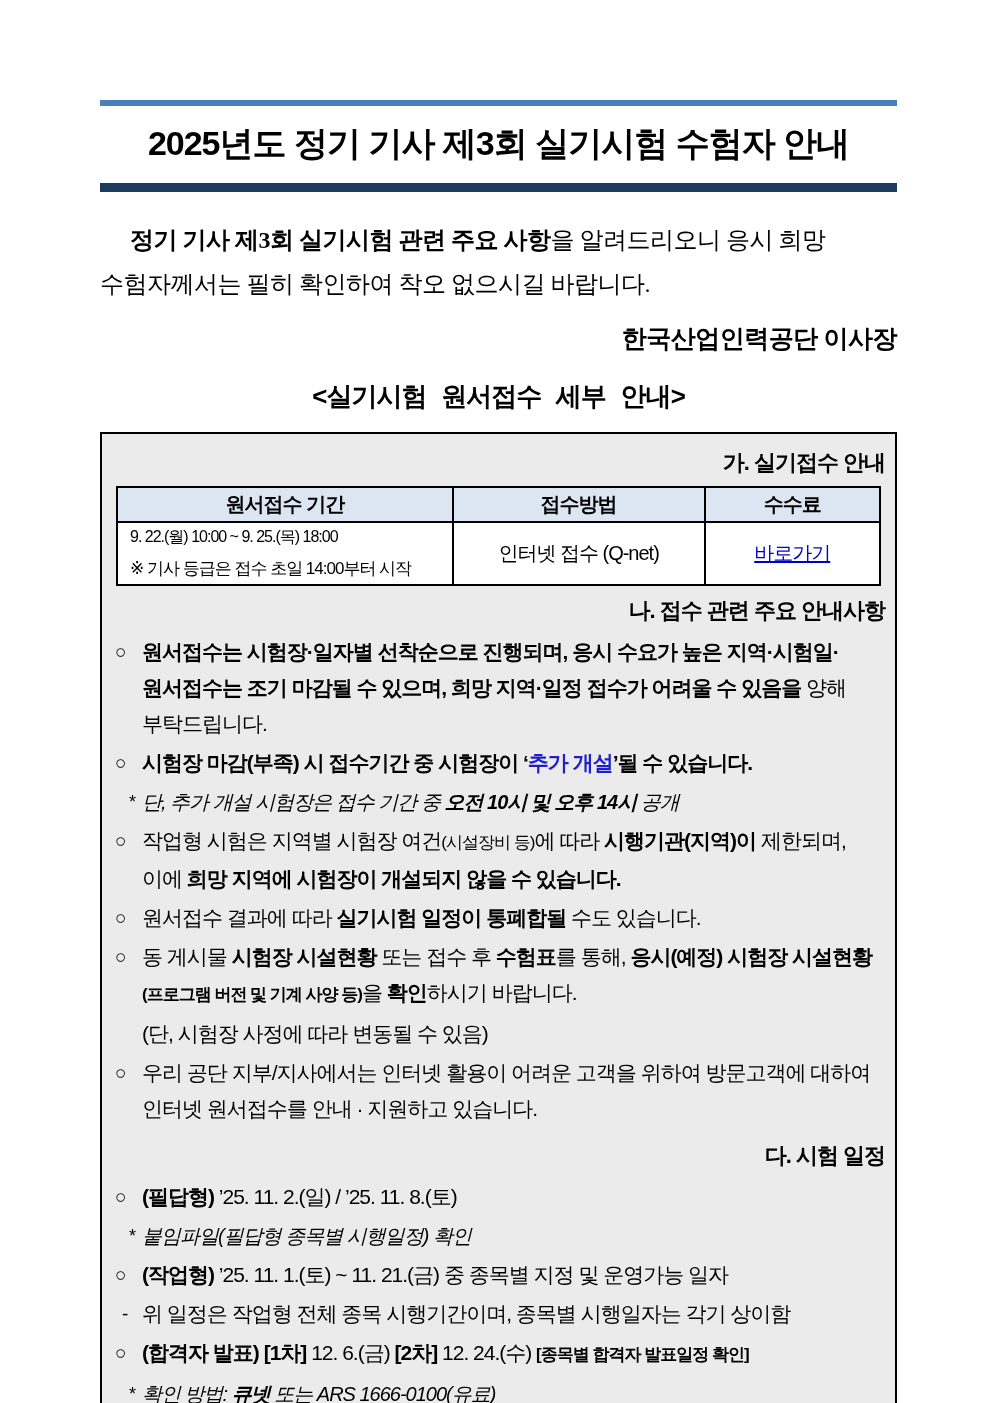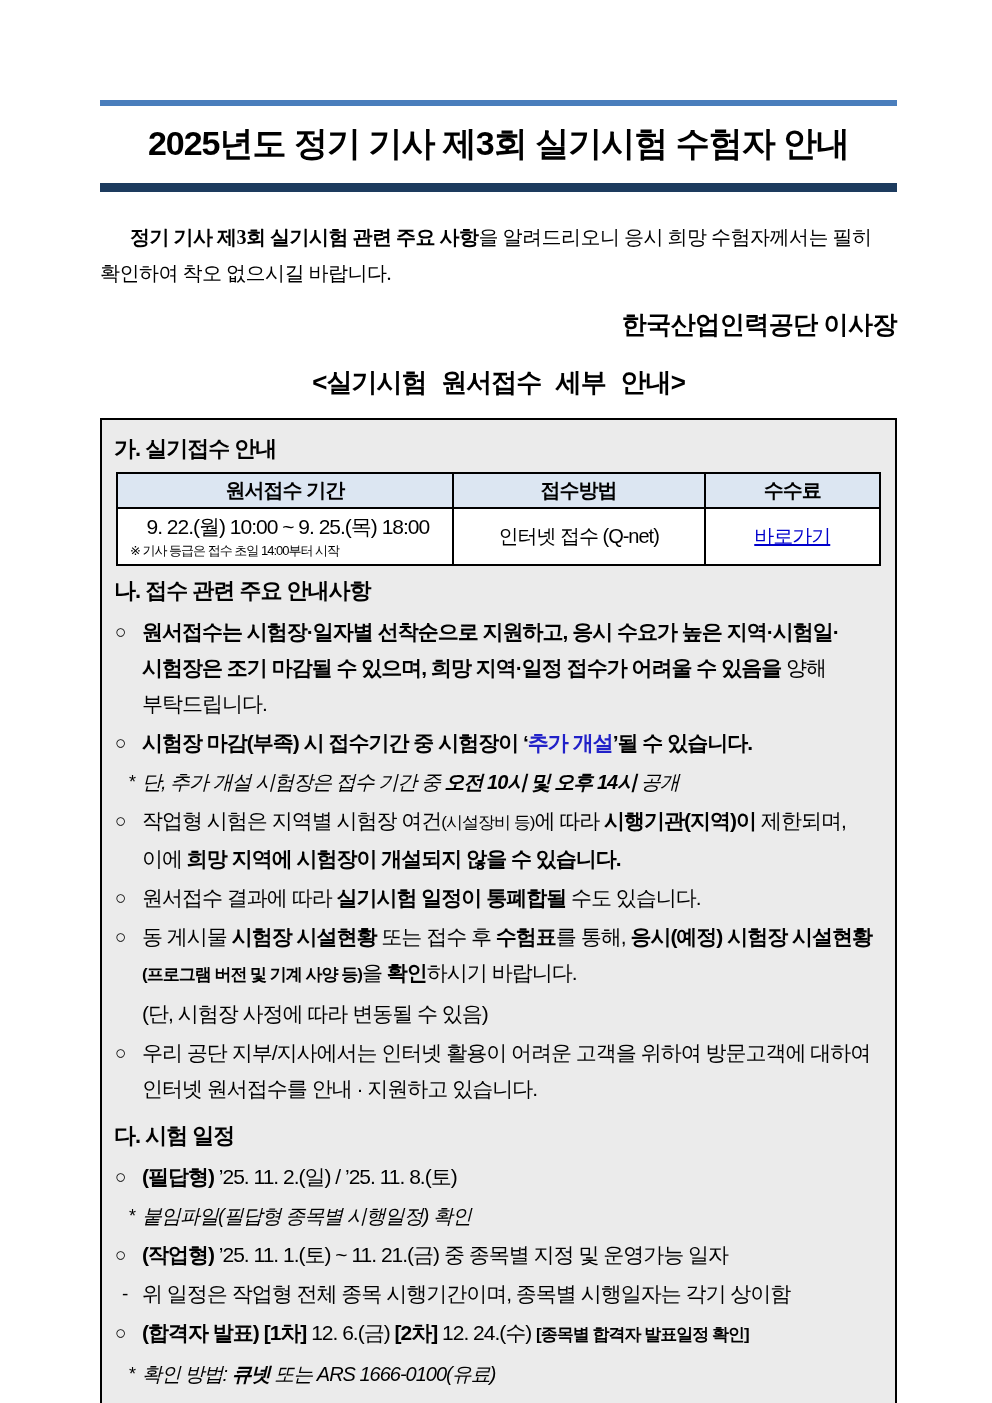--- a/index.html
+++ b/index.html
@@ -16,21 +16,21 @@
   .rule-bottom{height:9px;background:#1d3b5e;}
   .doc-title{
     text-align:center;font-size:34px;font-weight:bold;
     letter-spacing:-1px;
     padding:15px 0 16px 0;margin:0;
     font-family:"Liberation Sans","DejaVu Sans",sans-serif;
   }
   .intro{
     margin:27px 0 0 0;
     font-family:"Liberation Serif","DejaVu Serif",serif;
-    font-size:20px;line-height:1.82;
+    font-size:24px;line-height:1.82;
     text-indent:30px;letter-spacing:-0.5px;
     word-break:keep-all;
   }
   .signature{
     margin-top:16px;text-align:right;
     font-family:"Liberation Serif","DejaVu Serif",serif;
     font-size:25px;font-weight:bold;letter-spacing:-0.5px;
   }
   .subtitle{
     margin-top:24px;text-align:center;
@@ -39,20 +39,21 @@
   .notice-box{
     margin-top:18px;
     border:2px solid #000;
     background:#ebebeb;
     padding:8px 10px 14px 10px;
     box-sizing:border-box;
   }
   .sec-heading{
     font-size:22px;font-weight:bold;letter-spacing:-1px;
     margin:6px 0 8px 2px;
+    text-align:right;
   }
   table.apply{
     width:calc(100% - 8px);
     margin:2px auto 10px auto;
     border-collapse:collapse;
     background:#fff;
   }
   table.apply th, table.apply td{
     border:2px solid #000;
     text-align:center;
@@ -60,22 +61,22 @@
   }
   table.apply th{
     background:#dce6f2;
     font-size:20px;font-weight:bold;letter-spacing:-1px;
     padding:3px 16px;
   }
   table.apply td{padding:4px 6px;}
   .col-period{width:44%;}
   .col-method{width:33%;}
   .col-fee{width:23%;}
-  .period-l1{font-size:21px;letter-spacing:-1px;text-align:center;padding-left:6px;}
-  .period-l2{font-size:13px;letter-spacing:-1px;text-align:left;padding-left:6px;margin-top:1px;}
+  .period-l1{font-size:16px;letter-spacing:-1px;text-align:left;padding-left:6px;}
+  .period-l2{font-size:17px;letter-spacing:-1px;text-align:left;padding-left:6px;margin-top:9px;}
   .method-text{font-size:20px;letter-spacing:-1px;}
   .fee-link{
     font-size:20px;letter-spacing:-1px;
     color:#0000cc;text-decoration:underline;cursor:pointer;
   }
   .n-item{display:flex;margin:3px 0;align-items:flex-start;}
   .mk{
     flex:0 0 30px;width:30px;
     font-size:19px;line-height:36px;
     padding-left:3px;box-sizing:border-box;
@@ -136,21 +137,21 @@
               <a class="fee-link">바로가기</a>
             </td>
           </tr>
         </tbody>
       </table>
 
       <div class="sec-heading">나. 접수 관련 주요 안내사항</div>
 
       <div class="n-item">
         <span class="mk">○</span>
-        <span class="n-text"><span class="b">원서접수는 시험장·일자별 선착순으로 지원하고, 응시 수요가 높은 지역·시험일·시험장은 조기 마감될 수 있으며, 희망 지역·일정 접수가 어려울 수 있음을</span><span> 양해 부탁드립니다.</span></span>
+        <span class="n-text"><span class="b">원서접수는 시험장·일자별 선착순으로 진행되며, 응시 수요가 높은 지역·시험일·원서접수는 조기 마감될 수 있으며, 희망 지역·일정 접수가 어려울 수 있음을</span><span> 양해 부탁드립니다.</span></span>
       </div>
       <div class="n-item">
         <span class="mk">○</span>
         <span class="n-text"><span class="b">시험장 마감(부족) 시 접수기간 중 시험장이 ‘</span><span class="b" style="color: rgb(32, 32, 200);">추가 개설</span><span class="b">’될 수 있습니다.</span></span>
       </div>
       <div class="n-item sub">
         <span class="mk">*</span>
         <span class="n-text"><span>단, 추가 개설 시험장은 접수 기간 중 </span><span class="b">오전 10시 및 오후 14시</span><span> 공개</span></span>
       </div>
       <div class="n-item">

